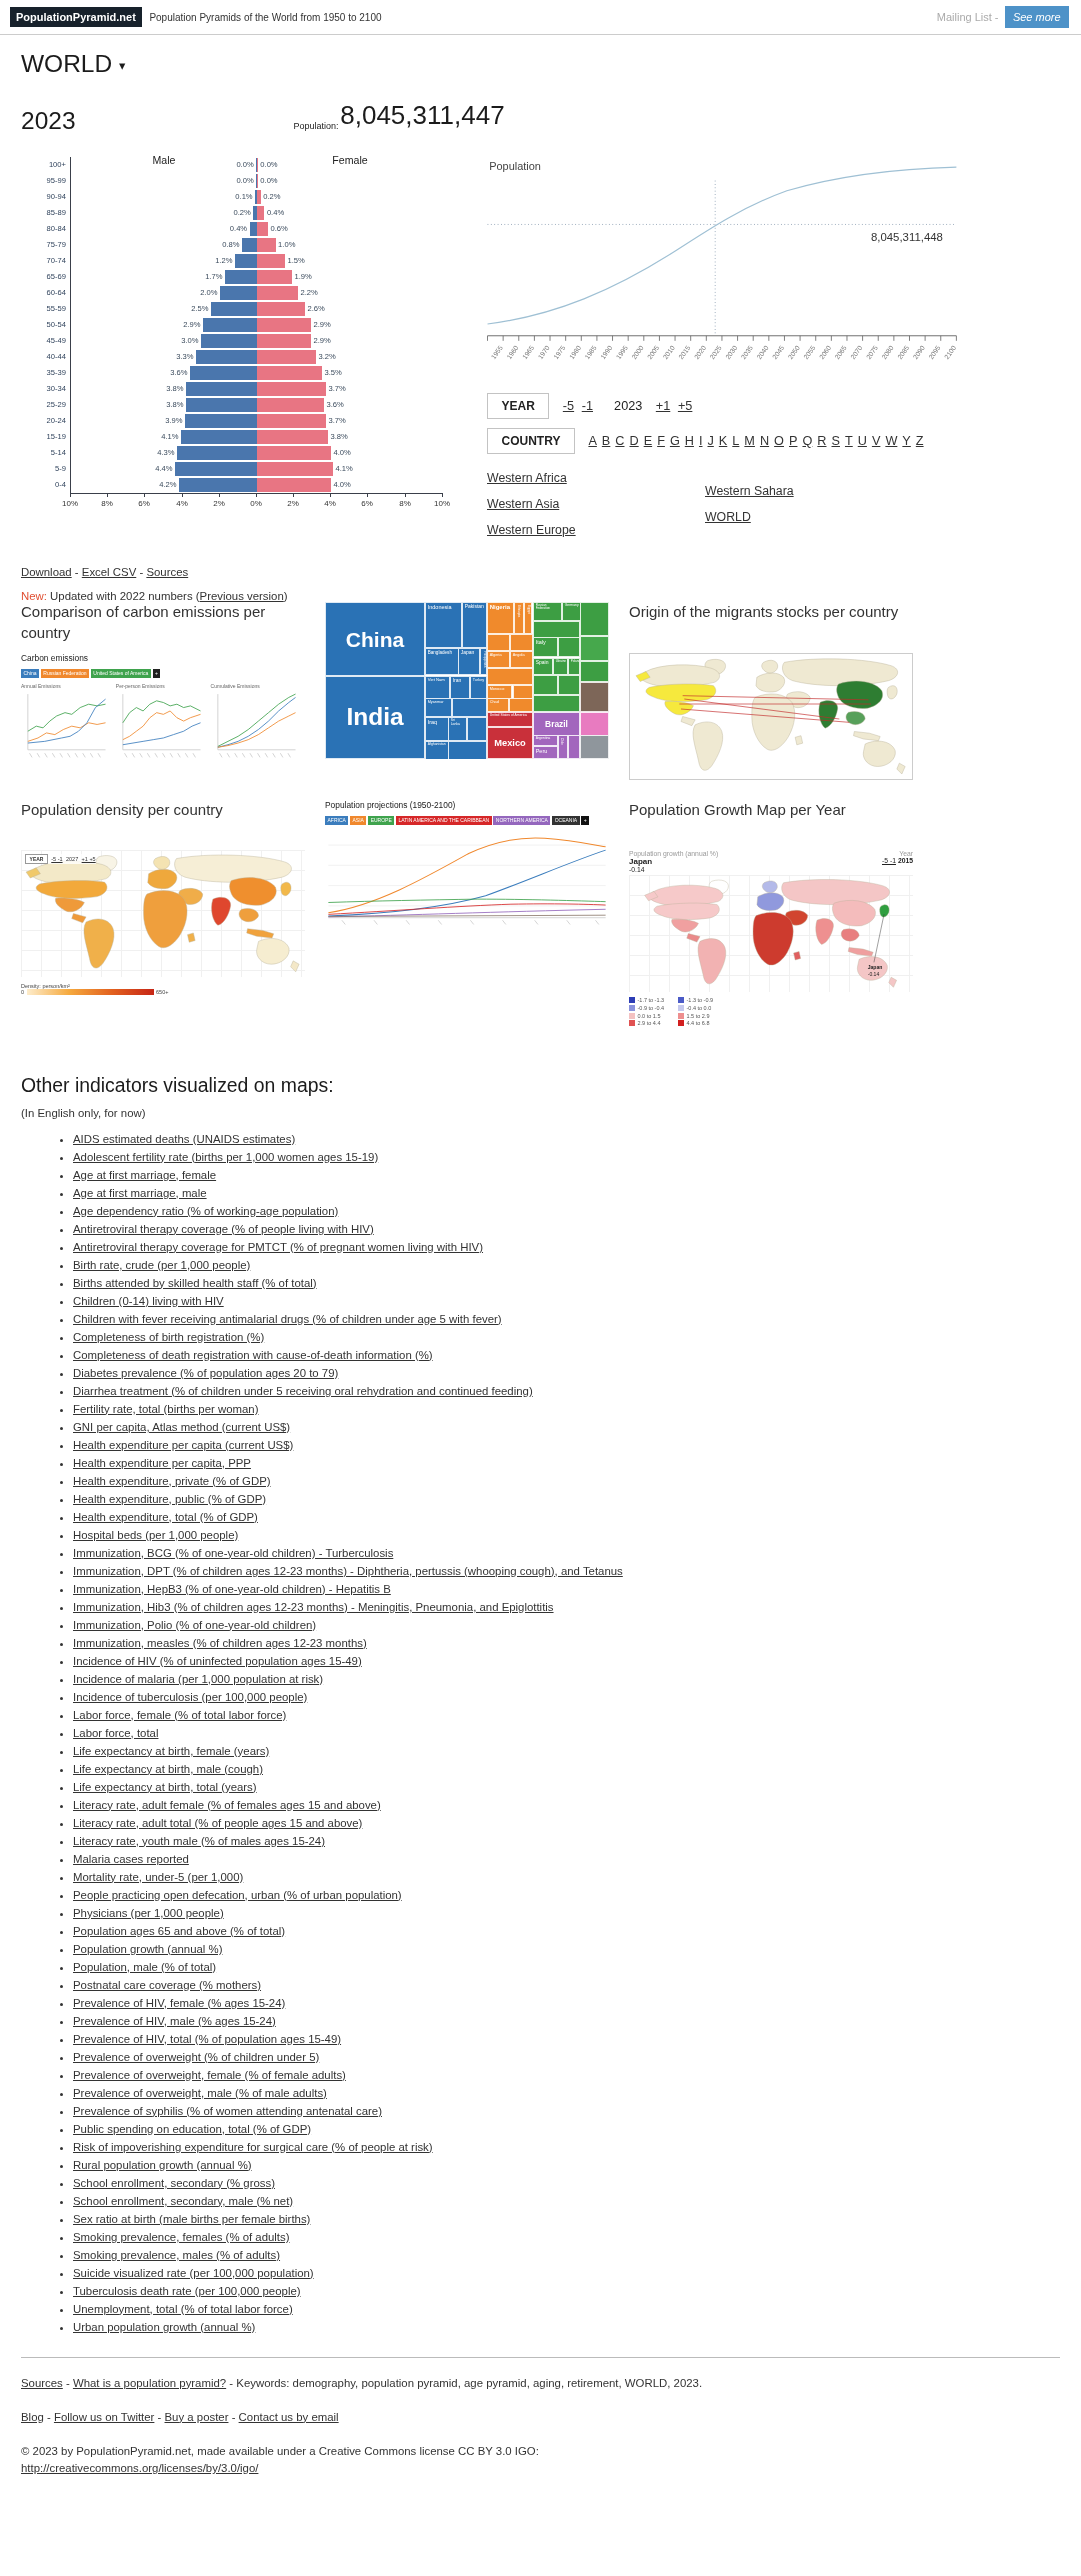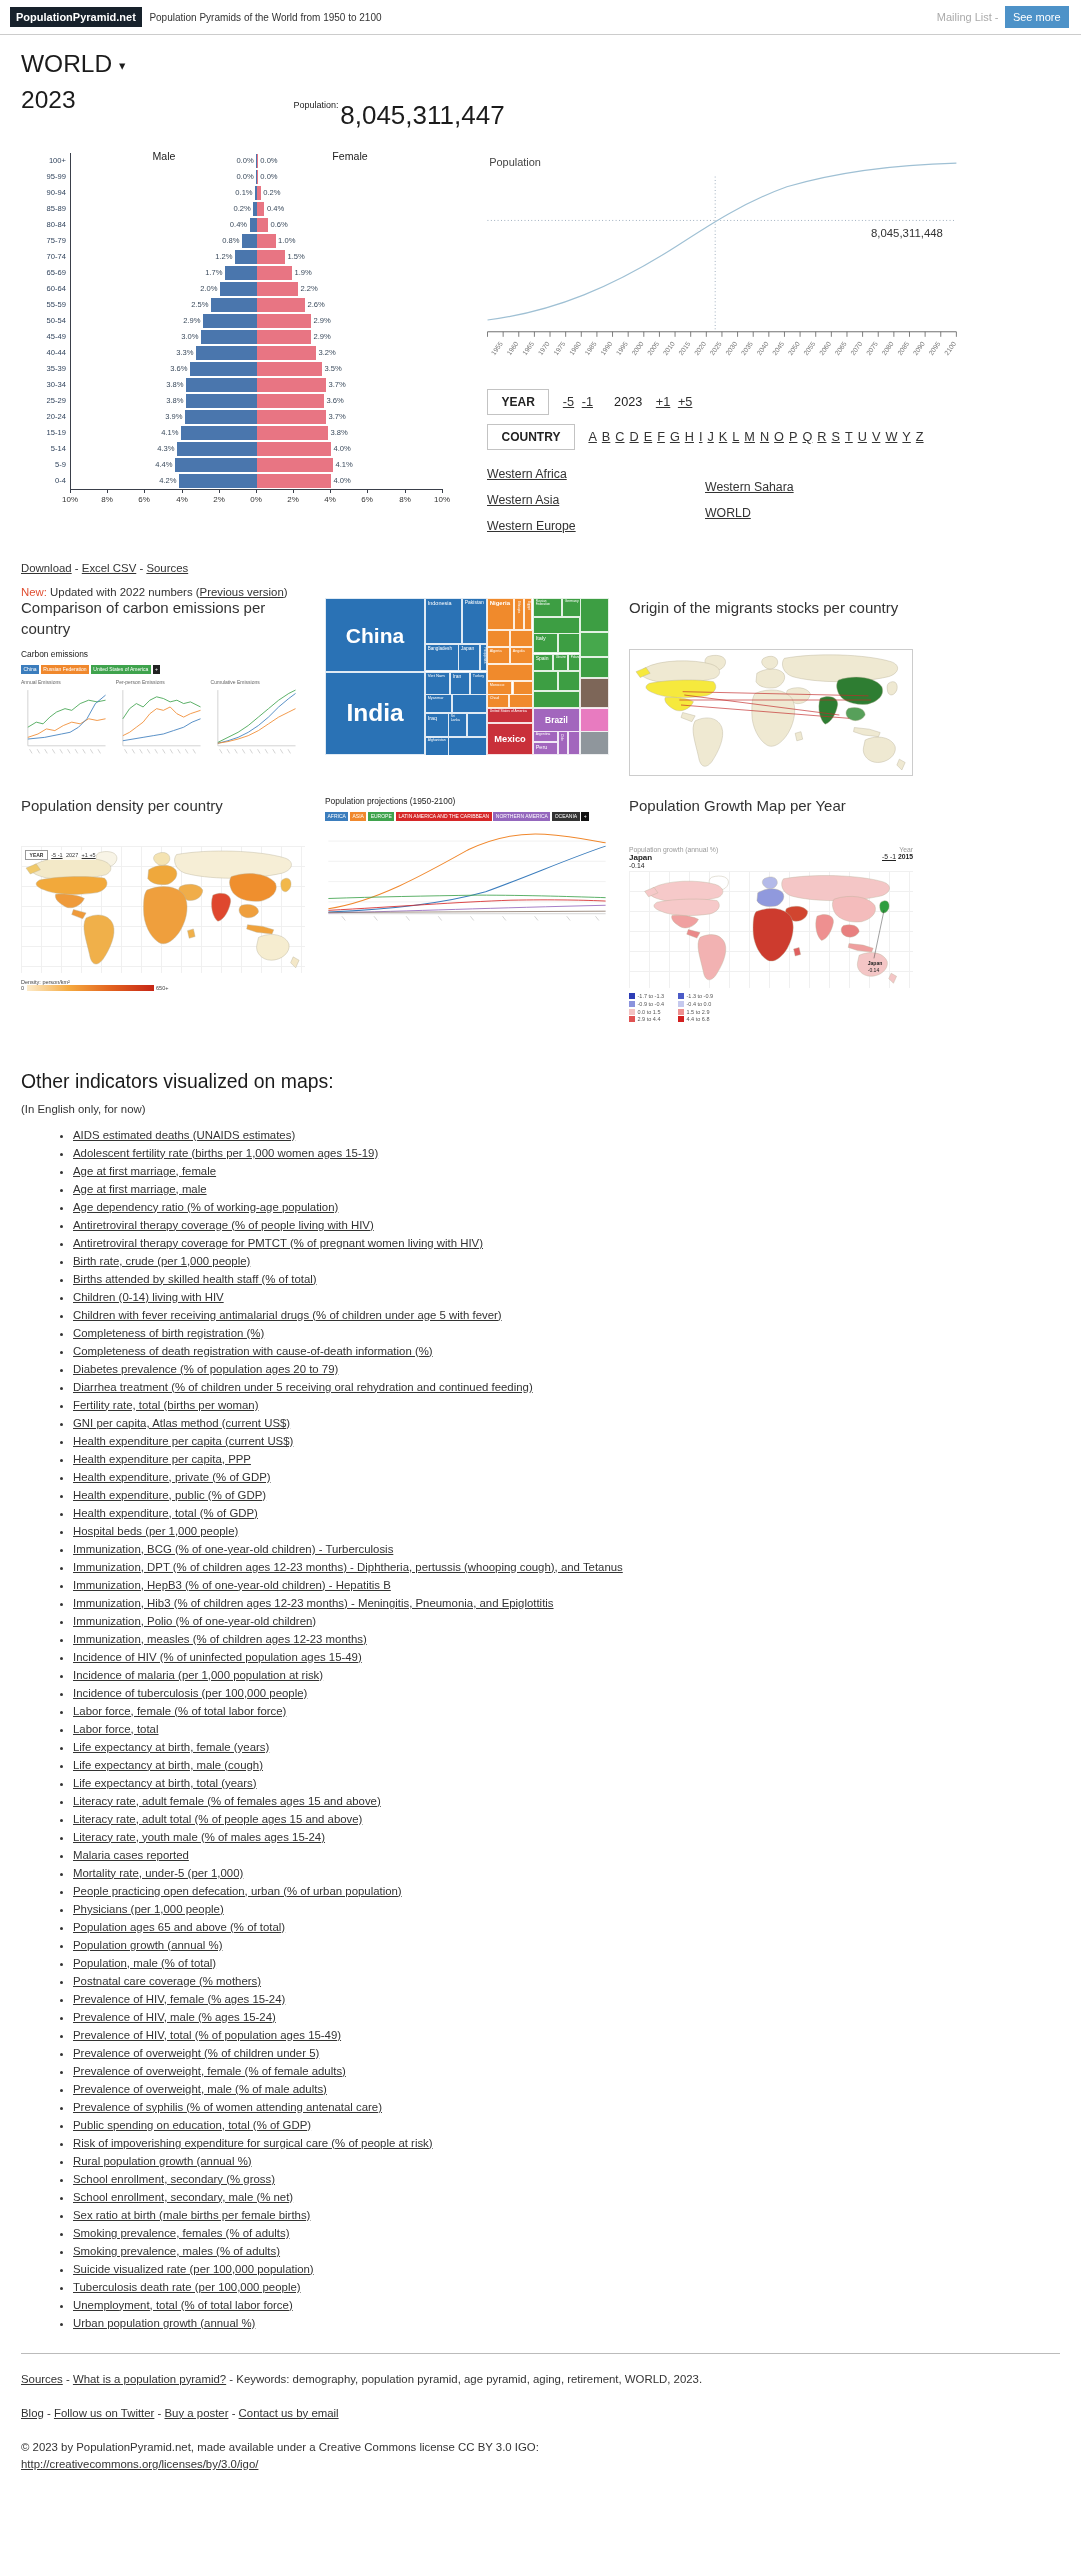--- a/index.html
+++ b/index.html
@@ -6,30 +6,30 @@
   body { margin:0; width:1081px; background:#fff; color:#333;
          font-family:"Liberation Sans", sans-serif; font-size:11px; }
   a { color:#333; text-decoration:underline; cursor:pointer; }
 
   
   .topbar { display:flex; align-items:center; height:35px; padding:0 12px 0 10px; border-bottom:0.8px solid #ccc; }
   .brand { background:#17212b; color:#fff; font-size:11px; font-weight:700; padding:4.2px 6px; cursor:pointer; }
   .tagline { margin-left:7.6px; font-size:10px; color:#333; }
   .topbar-right { margin-left:auto; display:flex; align-items:center; gap:6px; }
   .mailing { color:#aaa; font-size:11px; }
-  .see-more { background:#4d92c8; color:#fff; font-size:11px; padding:5px 8.4px; cursor:pointer; }
+  .see-more { background:#4d92c8; color:#fff; font-size:11px; padding:5px 8.4px; cursor:pointer;font-style:italic; }
 
   .content { padding:0 21px; }
 
   
   .h1 { font-size:24.5px; color:#1b1b1b; margin-top:13.5px; line-height:1.2; }
   .h1 .caret { font-size:12.7px; vertical-align:1.7px; }
   .title-row2 { display:flex; align-items:baseline; margin-top:5px; }
   .year-big { font-size:24.5px; color:#1b1b1b; }
-  .pop-block { margin-left:218px; display:flex; align-items:flex-start;margin-top:17px; }
+  .pop-block { margin-left:218px; display:flex; align-items:flex-end;margin-top:17px; }
   .pop-label { font-size:9px; color:#222; }
   .pop-value { font-size:26px; color:#1b1b1b; margin-left:1.7px; }
 
   
   .chart-row { display:flex; margin-top:22px; }
   .pyr-wrap { width:456px; flex:none; }
   .pyr-plot { position:relative; margin-left:49px; width:373px;
               border-left:0.8px solid #3a3f4a; border-bottom:0.8px solid #3a3f4a; }
   .pyr-title { position:absolute; top:-3.4px; font-size:10.6px; color:#222; transform:translateX(-50%); }
   .pyr-title.m { left:25%; } .pyr-title.f { left:75%; }

